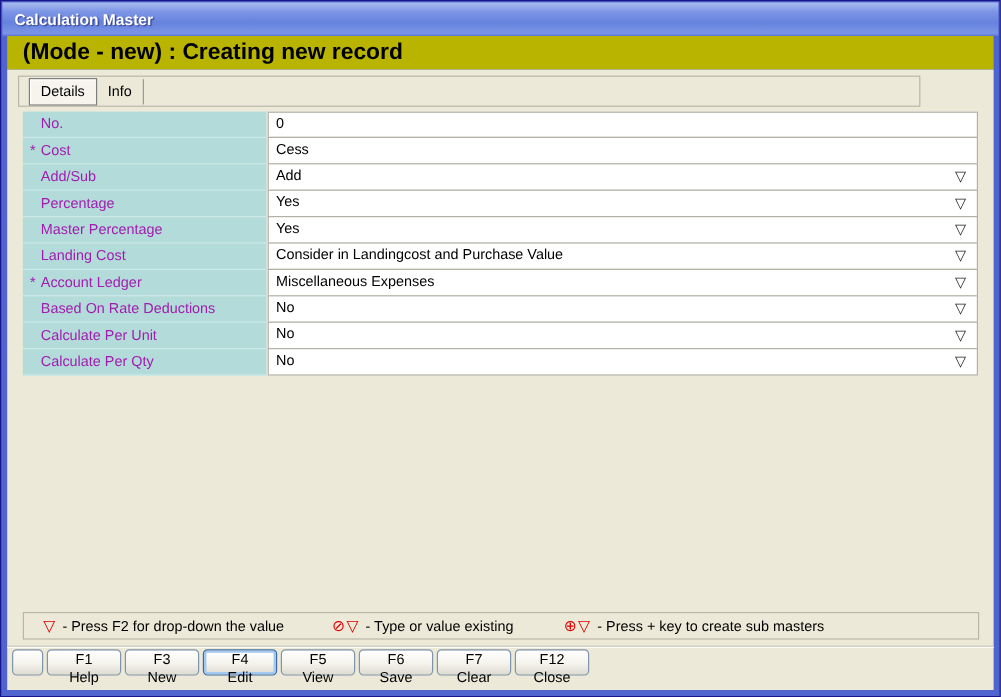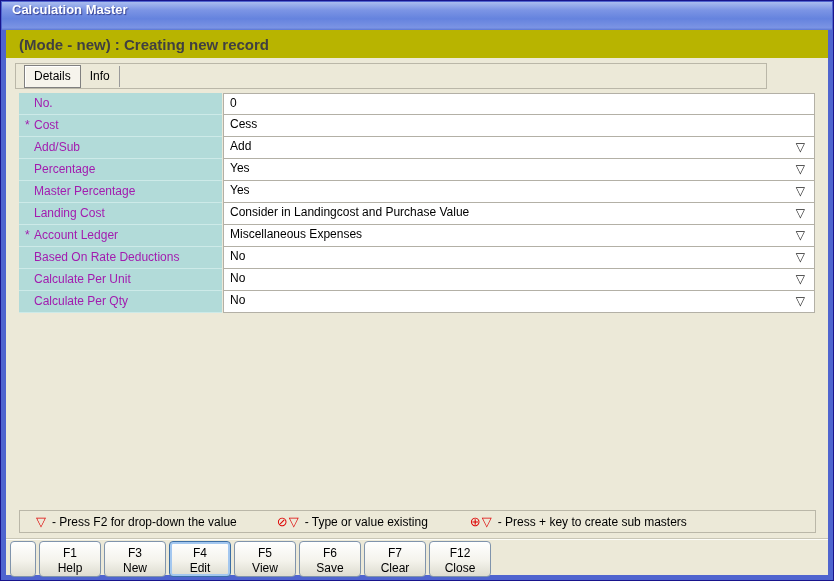--- a/index.html
+++ b/index.html
@@ -8,33 +8,33 @@
     position:relative; width:834px; height:581px;
     background:#4f64cf;
     border:1px solid #18148c;
     font-family:"Liberation Sans", sans-serif;
     overflow:hidden;
   }
   
   .titlebar {
     position:absolute; top:1px; left:1px; right:1px; height:28px;
     background:linear-gradient(180deg,#a9bcef 0%, #7c95e5 28%, #6583de 60%, #7b94e4 92%, #5c77d2 100%);
-    display:flex; 
+    display:flex; align-items:center;
   }
   .titlebar .title {
     color:#ffffff; font-size:13px; font-weight:bold; padding-left:10px;
     text-shadow:1px 1px 1px rgba(10,10,90,.6);
   }
   
   .modebar {
     position:absolute; top:29px; left:5px; right:5px; height:28px;
     background:#b8b400;
     display:flex; align-items:center;
   }
-  .modebar .mode-text { color:#404040; font-size:15px; font-weight:bold; padding-left:13px; }
+  .modebar .mode-text { color:#000000; font-size:19px; font-weight:bold; padding-left:13px; }
   
   .content {
     position:absolute; top:57px; left:5px; right:5px; bottom:5px;
     background:#ece9d8;
     padding-left:20px;
   }
   
   .tabstrip {
     position:absolute; top:5px; left:9px; width:752px; height:26px;
     border:1px solid #bab7a8; background:#ece9d8;
@@ -79,24 +79,24 @@
   .legend .i1 { margin-left:16px; }
   .legend .i2 { margin-left:40px; }
   .legend .i3 { margin-left:42px; }
   
   .toolbar {
     position:absolute; left:0; right:0; top:481px; height:38px;
     border-top:1px solid #fdfdf8; box-shadow:0 -1px 0 #c9c6b6;
     display:flex; align-items:flex-start; padding:1px 0 0 4px;
   }
   .btn {
-    height:36px; border:1px solid #8094ac; border-radius:4px;
+    height:22px; border:1px solid #8094ac; border-radius:4px;
     background:linear-gradient(180deg,#ffffff 0%, #f4f3ec 55%, #dedcd0 100%);
     font-family:"Liberation Sans", sans-serif; font-size:12px; color:#000;
-    display:flex; flex-direction:column; align-items:center; justify-content:flex-end;
+    display:flex; flex-direction:column; align-items:center; justify-content:flex-start;
     line-height:15px; margin-right:3px; padding:0; cursor:default;
   }
   .btn-small { width:26px; }
   .btn-fn { width:62px; }
   .btn.focused {
     border-color:#3c6ea5;
     box-shadow:inset 0 0 0 2px #a3c7ef;
   }
 </style>
 </head>

